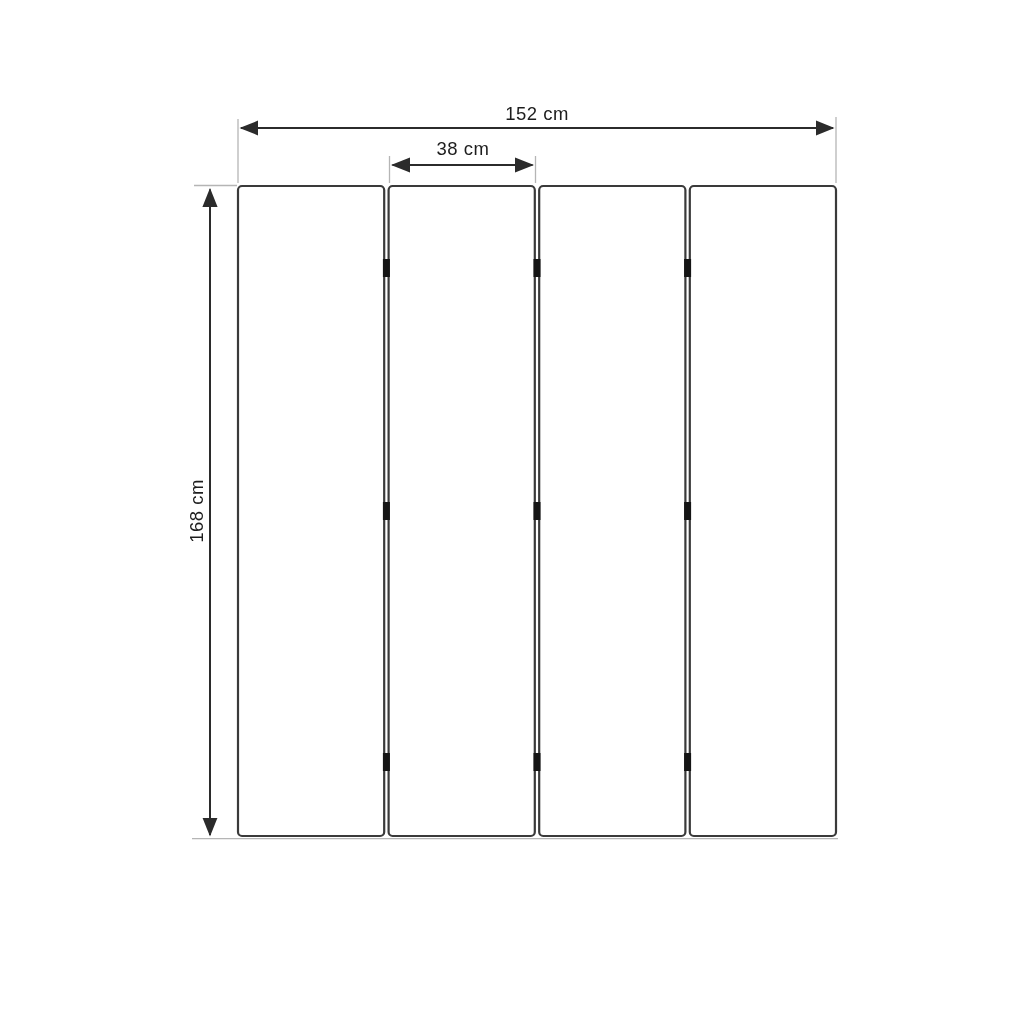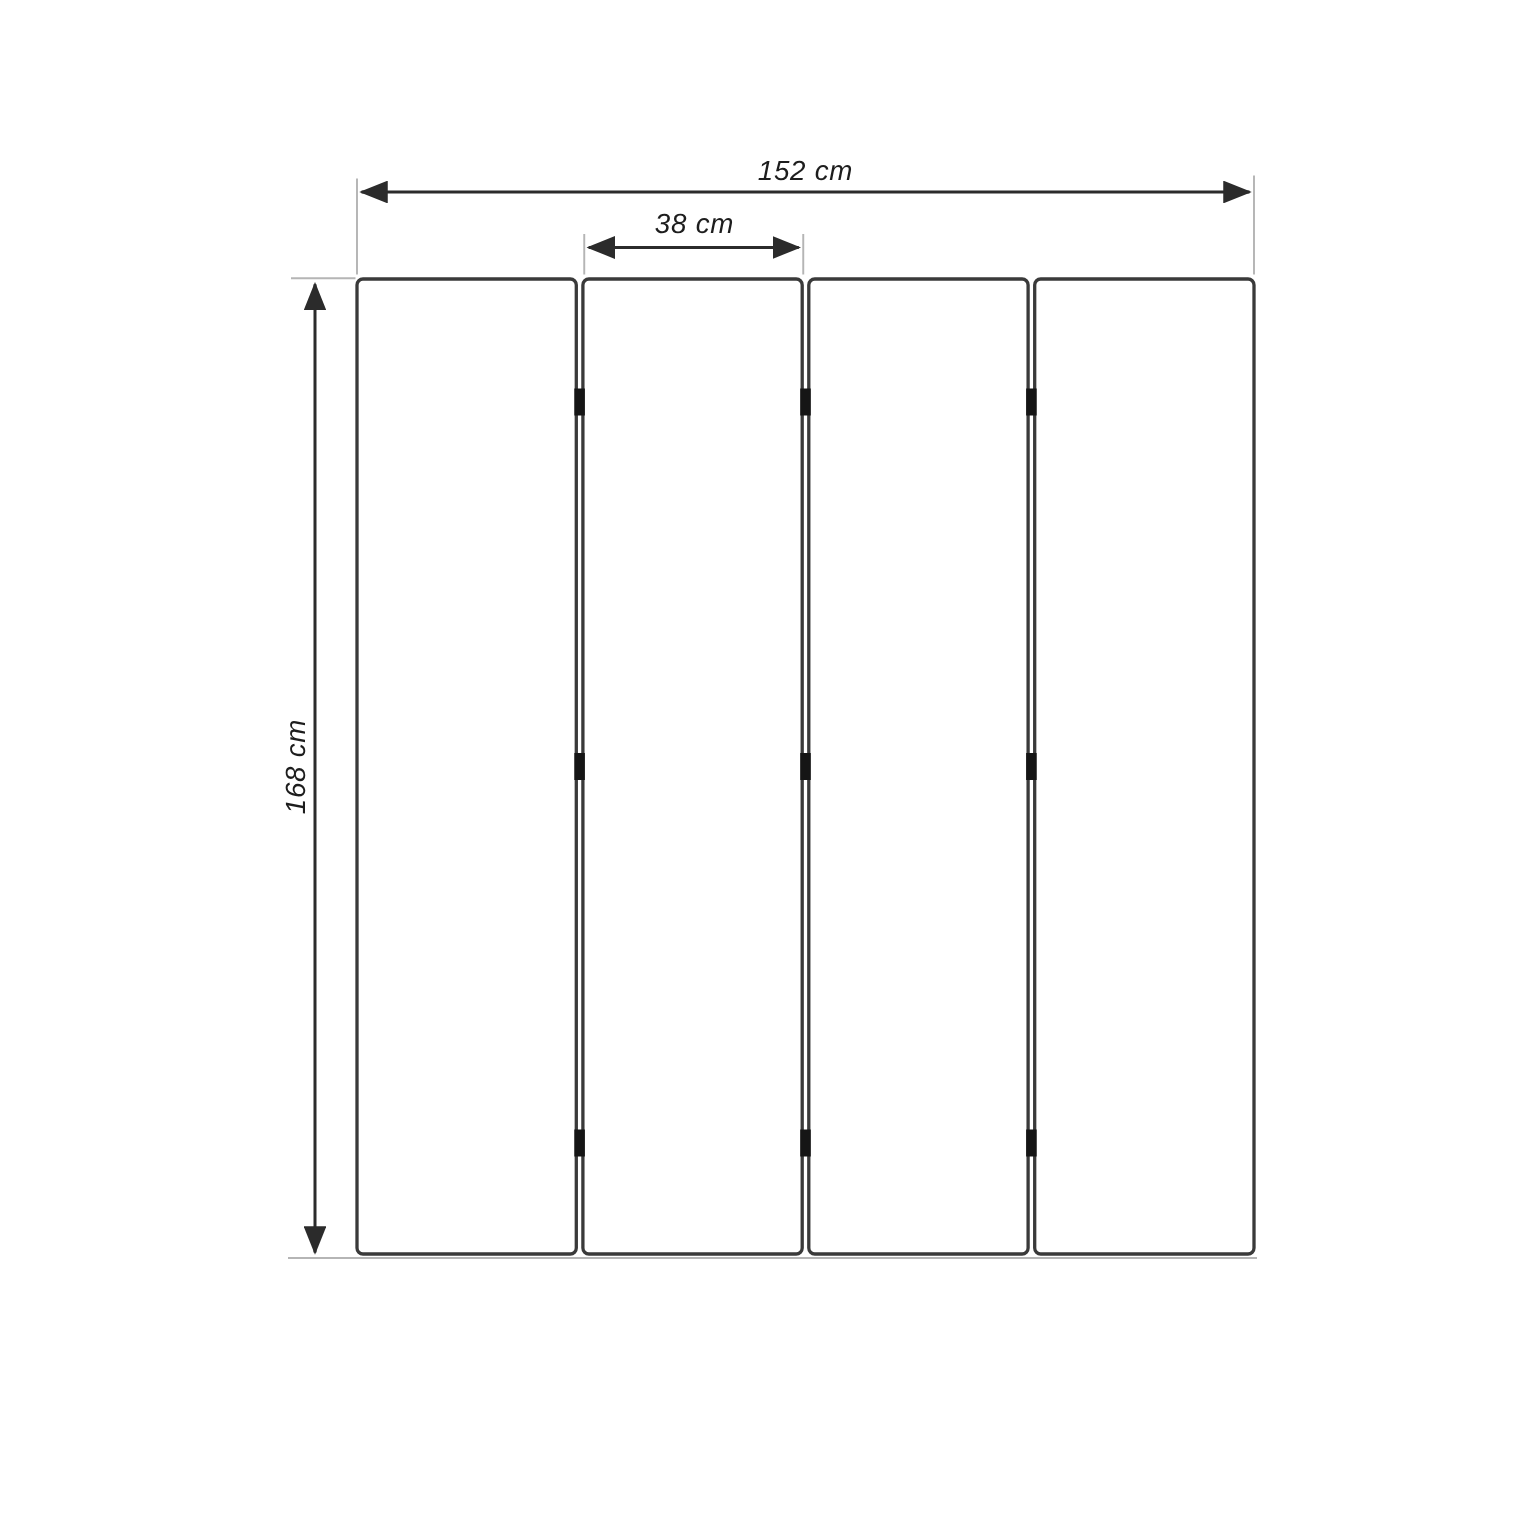--- a/index.html
+++ b/index.html
@@ -7,21 +7,20 @@
     padding: 0;
     background: #ffffff;
   }
   .stage {
     position: relative;
     width: 1024px;
     height: 1024px;
     background: #ffffff;
     overflow: hidden;
     font-family: "Liberation Sans", "DejaVu Sans", sans-serif;
-    font-style: italic;
   }
   svg { display: block; }
 
   .panel {
     fill: #ffffff;
     stroke: #3a3a3a;
     stroke-width: 2.2;
   }
   .hinge {
     fill: #151515;

